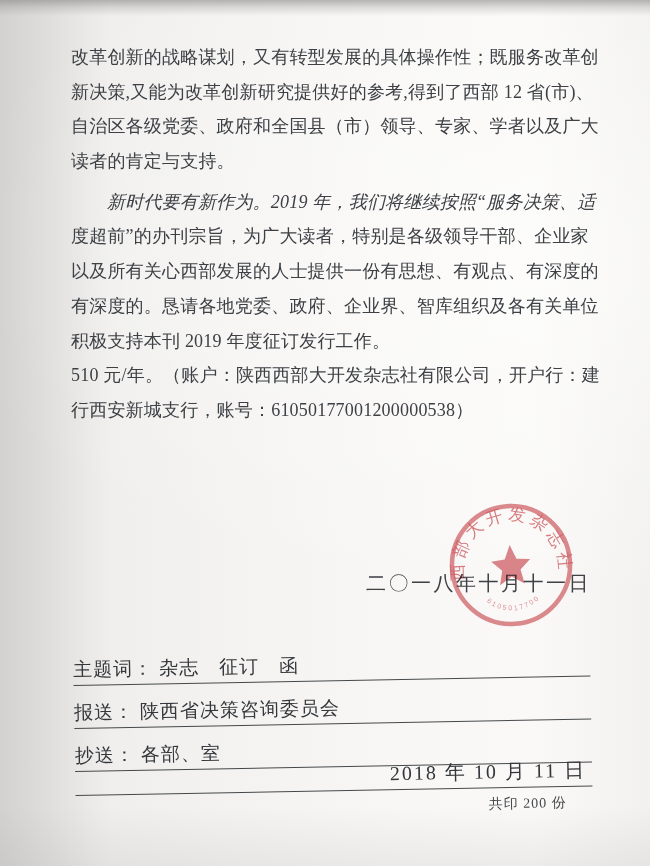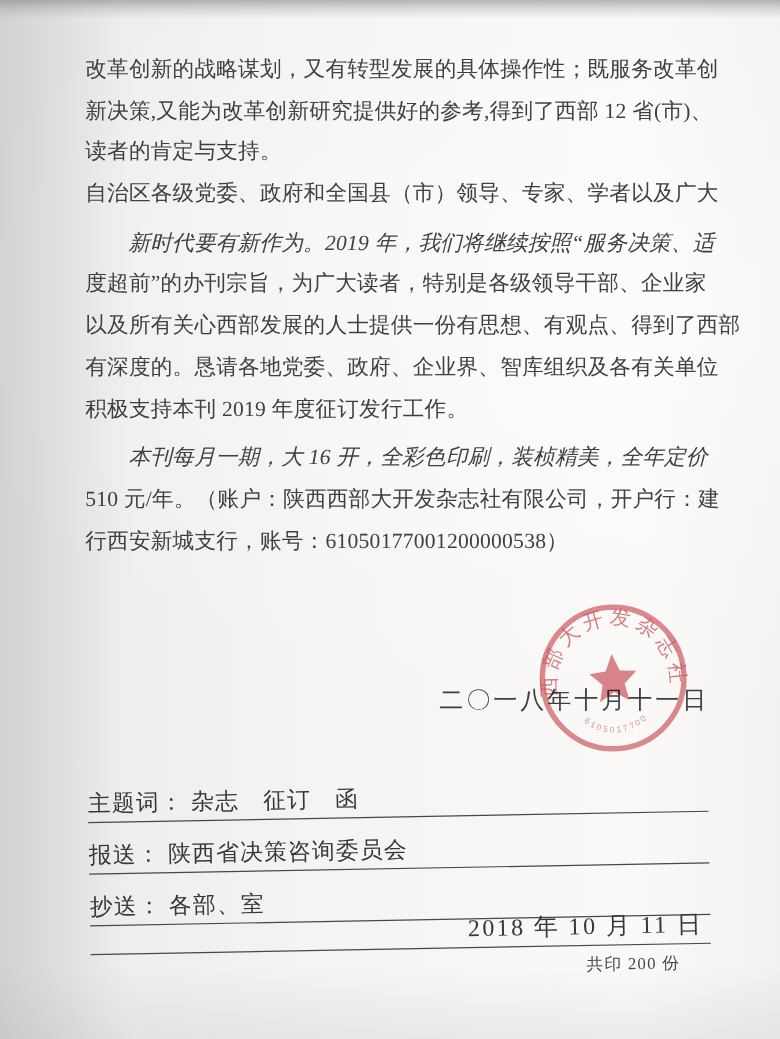--- a/index.html
+++ b/index.html
@@ -78,28 +78,27 @@
 
 <div class="page">
 
   <div class="scan-top"></div>
   <div class="shade-left"></div>
   <div class="shade-bottom"></div>
 
   <div class="body-text">
     <div class="line">改革创新的战略谋划，又有转型发展的具体操作性；既服务改革创</div>
     <div class="line">新决策,又能为改革创新研究提供好的参考,得到了西部 12 省(市)、</div>
+    <div class="line">自治区各级党委、政府和全国县（市）领导、专家、学者以及广大</div>
     <div class="line">读者的肯定与支持。</div>
-    <div class="line">自治区各级党委、政府和全国县（市）领导、专家、学者以及广大</div>
     <div class="line indent gap">新时代要有新作为。2019 年，我们将继续按照“服务决策、适</div>
     <div class="line">度超前”的办刊宗旨，为广大读者，特别是各级领导干部、企业家</div>
-    <div class="line">以及所有关心西部发展的人士提供一份有思想、有观点、得到了西部</div>
+    <div class="line">以及所有关心西部发展的人士提供一份有思想、有观点、有深度的</div>
     <div class="line">有深度的。恳请各地党委、政府、企业界、智库组织及各有关单位</div>
     <div class="line">积极支持本刊 2019 年度征订发行工作。</div>
-    <div class="line indent gap">本刊每月一期，大 16 开，全彩色印刷，装桢精美，全年定价</div>
     <div class="line">510 元/年。（账户：陕西西部大开发杂志社有限公司，开户行：建</div>
     <div class="line">行西安新城支行，账号：61050177001200000538）</div>
   </div>
 
   <div class="cn-date">二〇一八年十月十一日</div>
 
   <svg class="seal" viewBox="0 0 130 130">
     <defs>
       <path id="arcTop" d="M 18,78 A 48 48 0 1 1 112,78" fill="none"></path>
       <path id="arcBottom" d="M 32,93 A 40 40 0 0 0 98,93" fill="none"></path>

